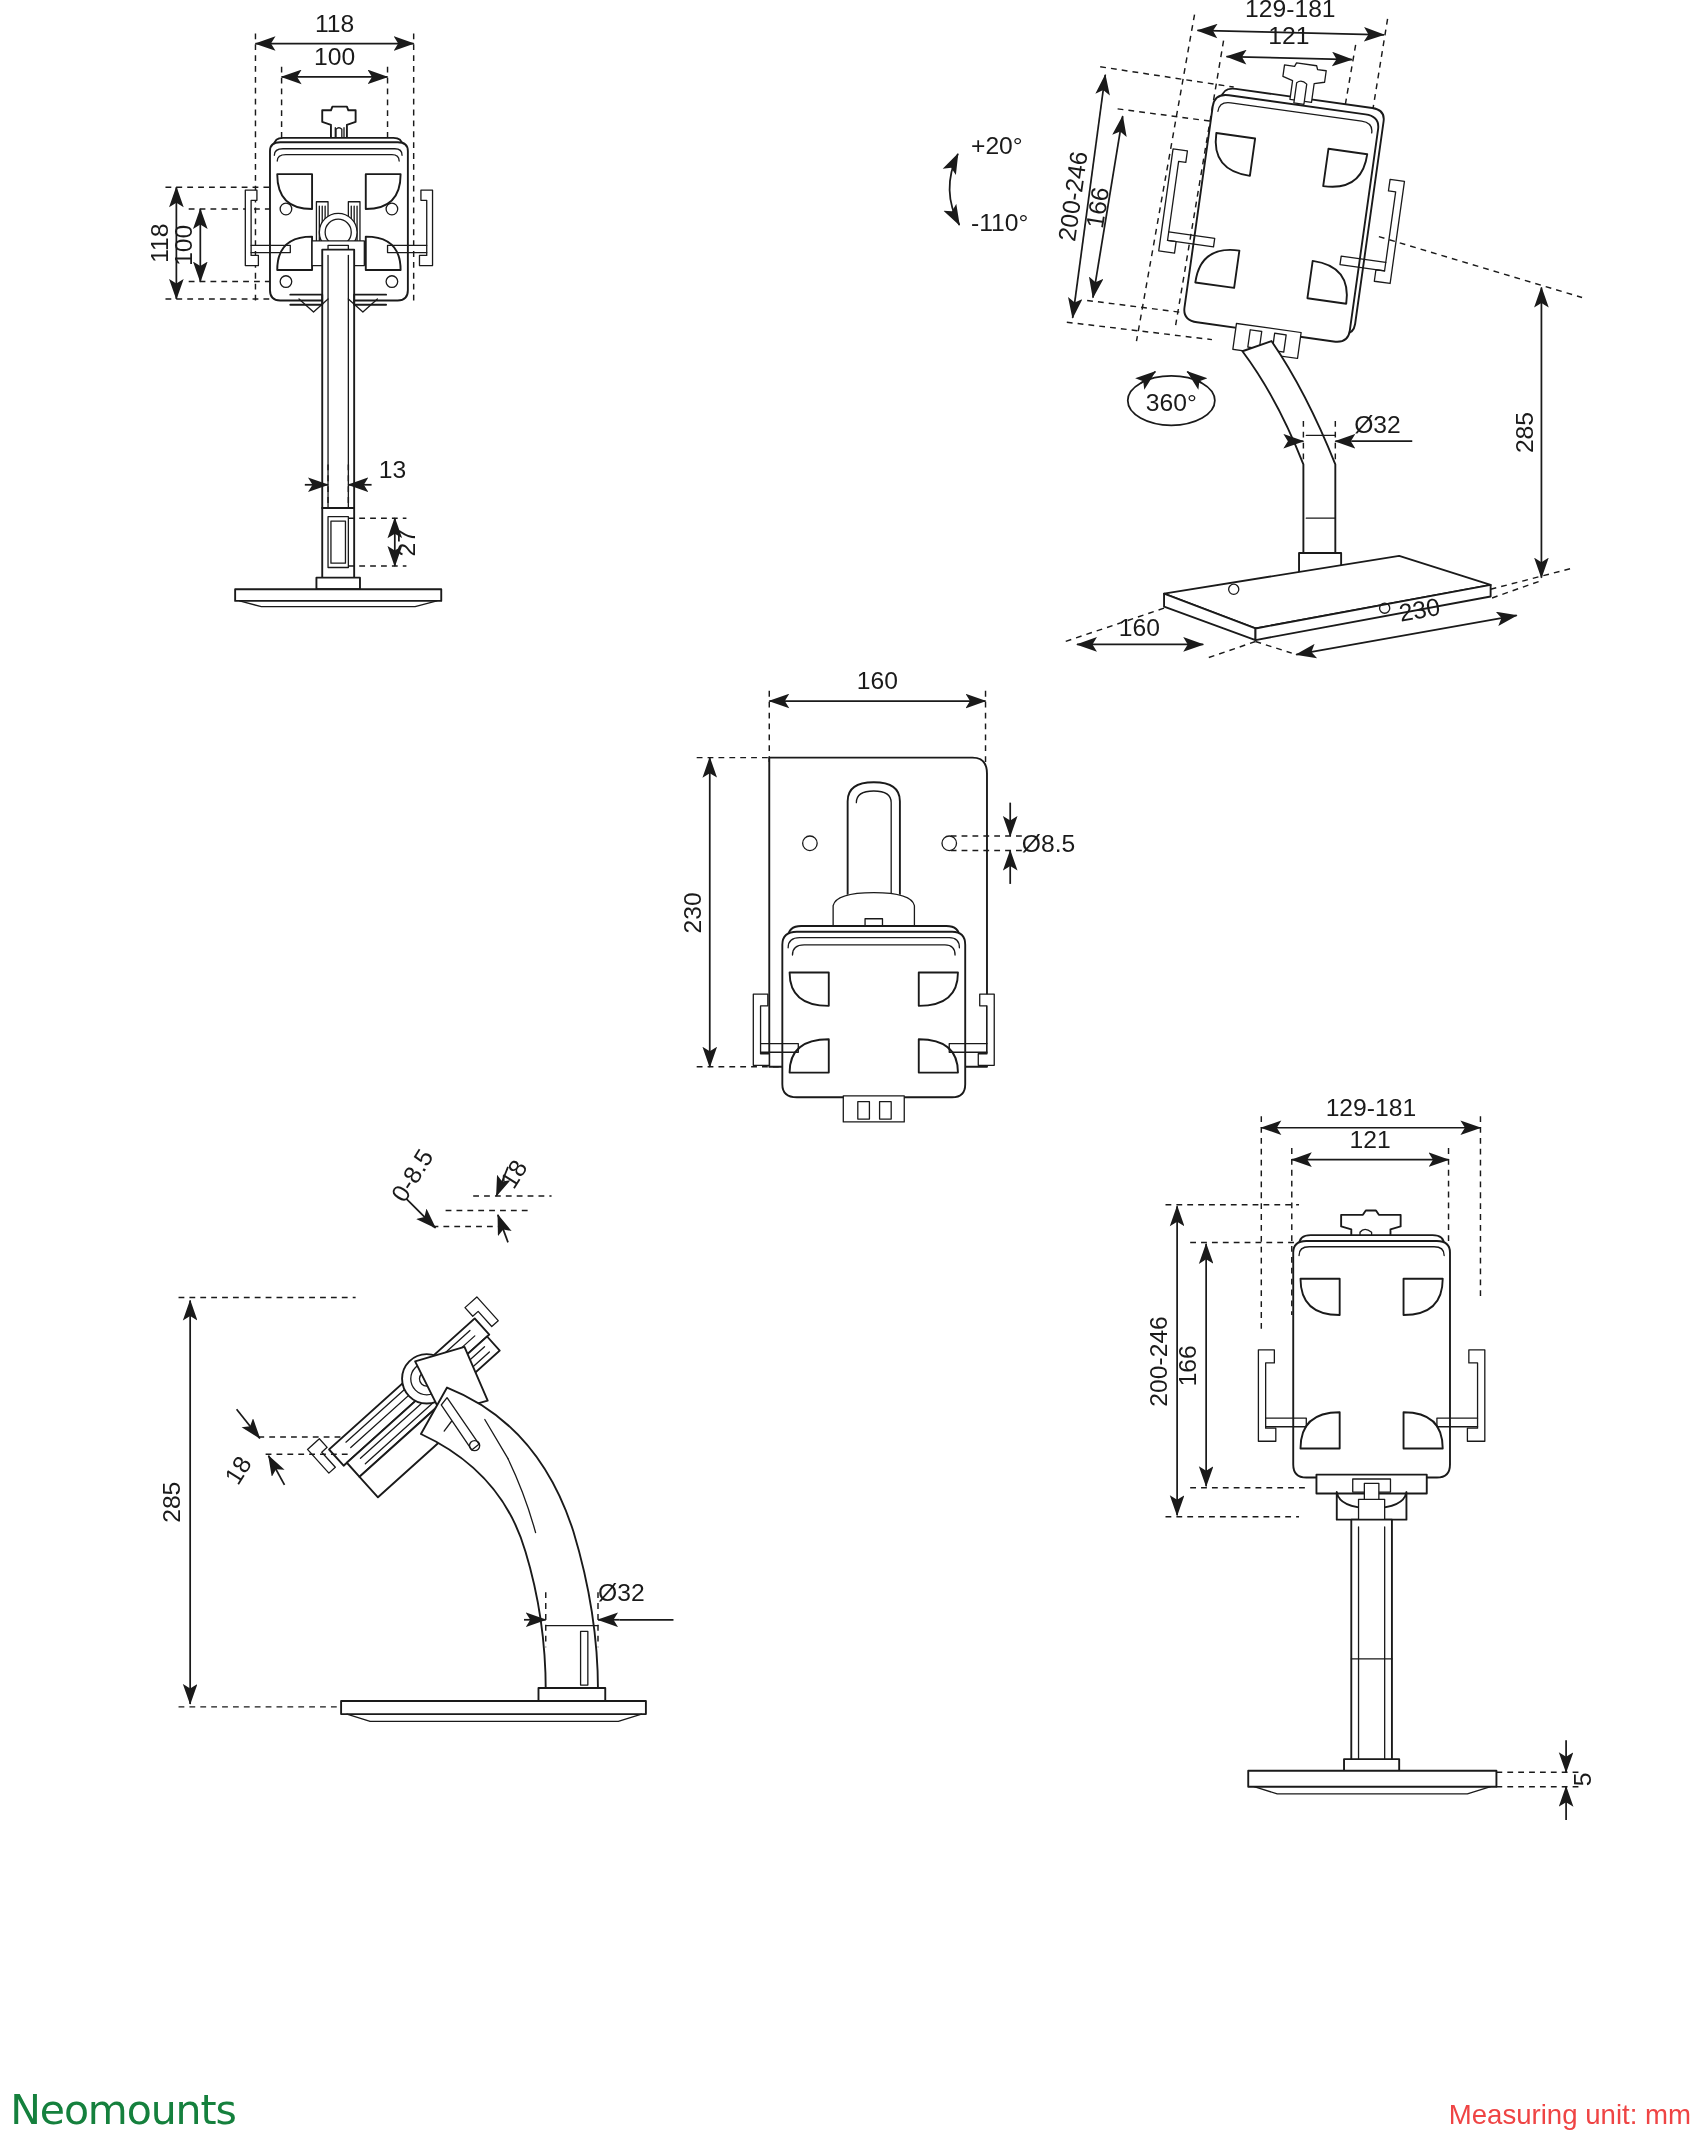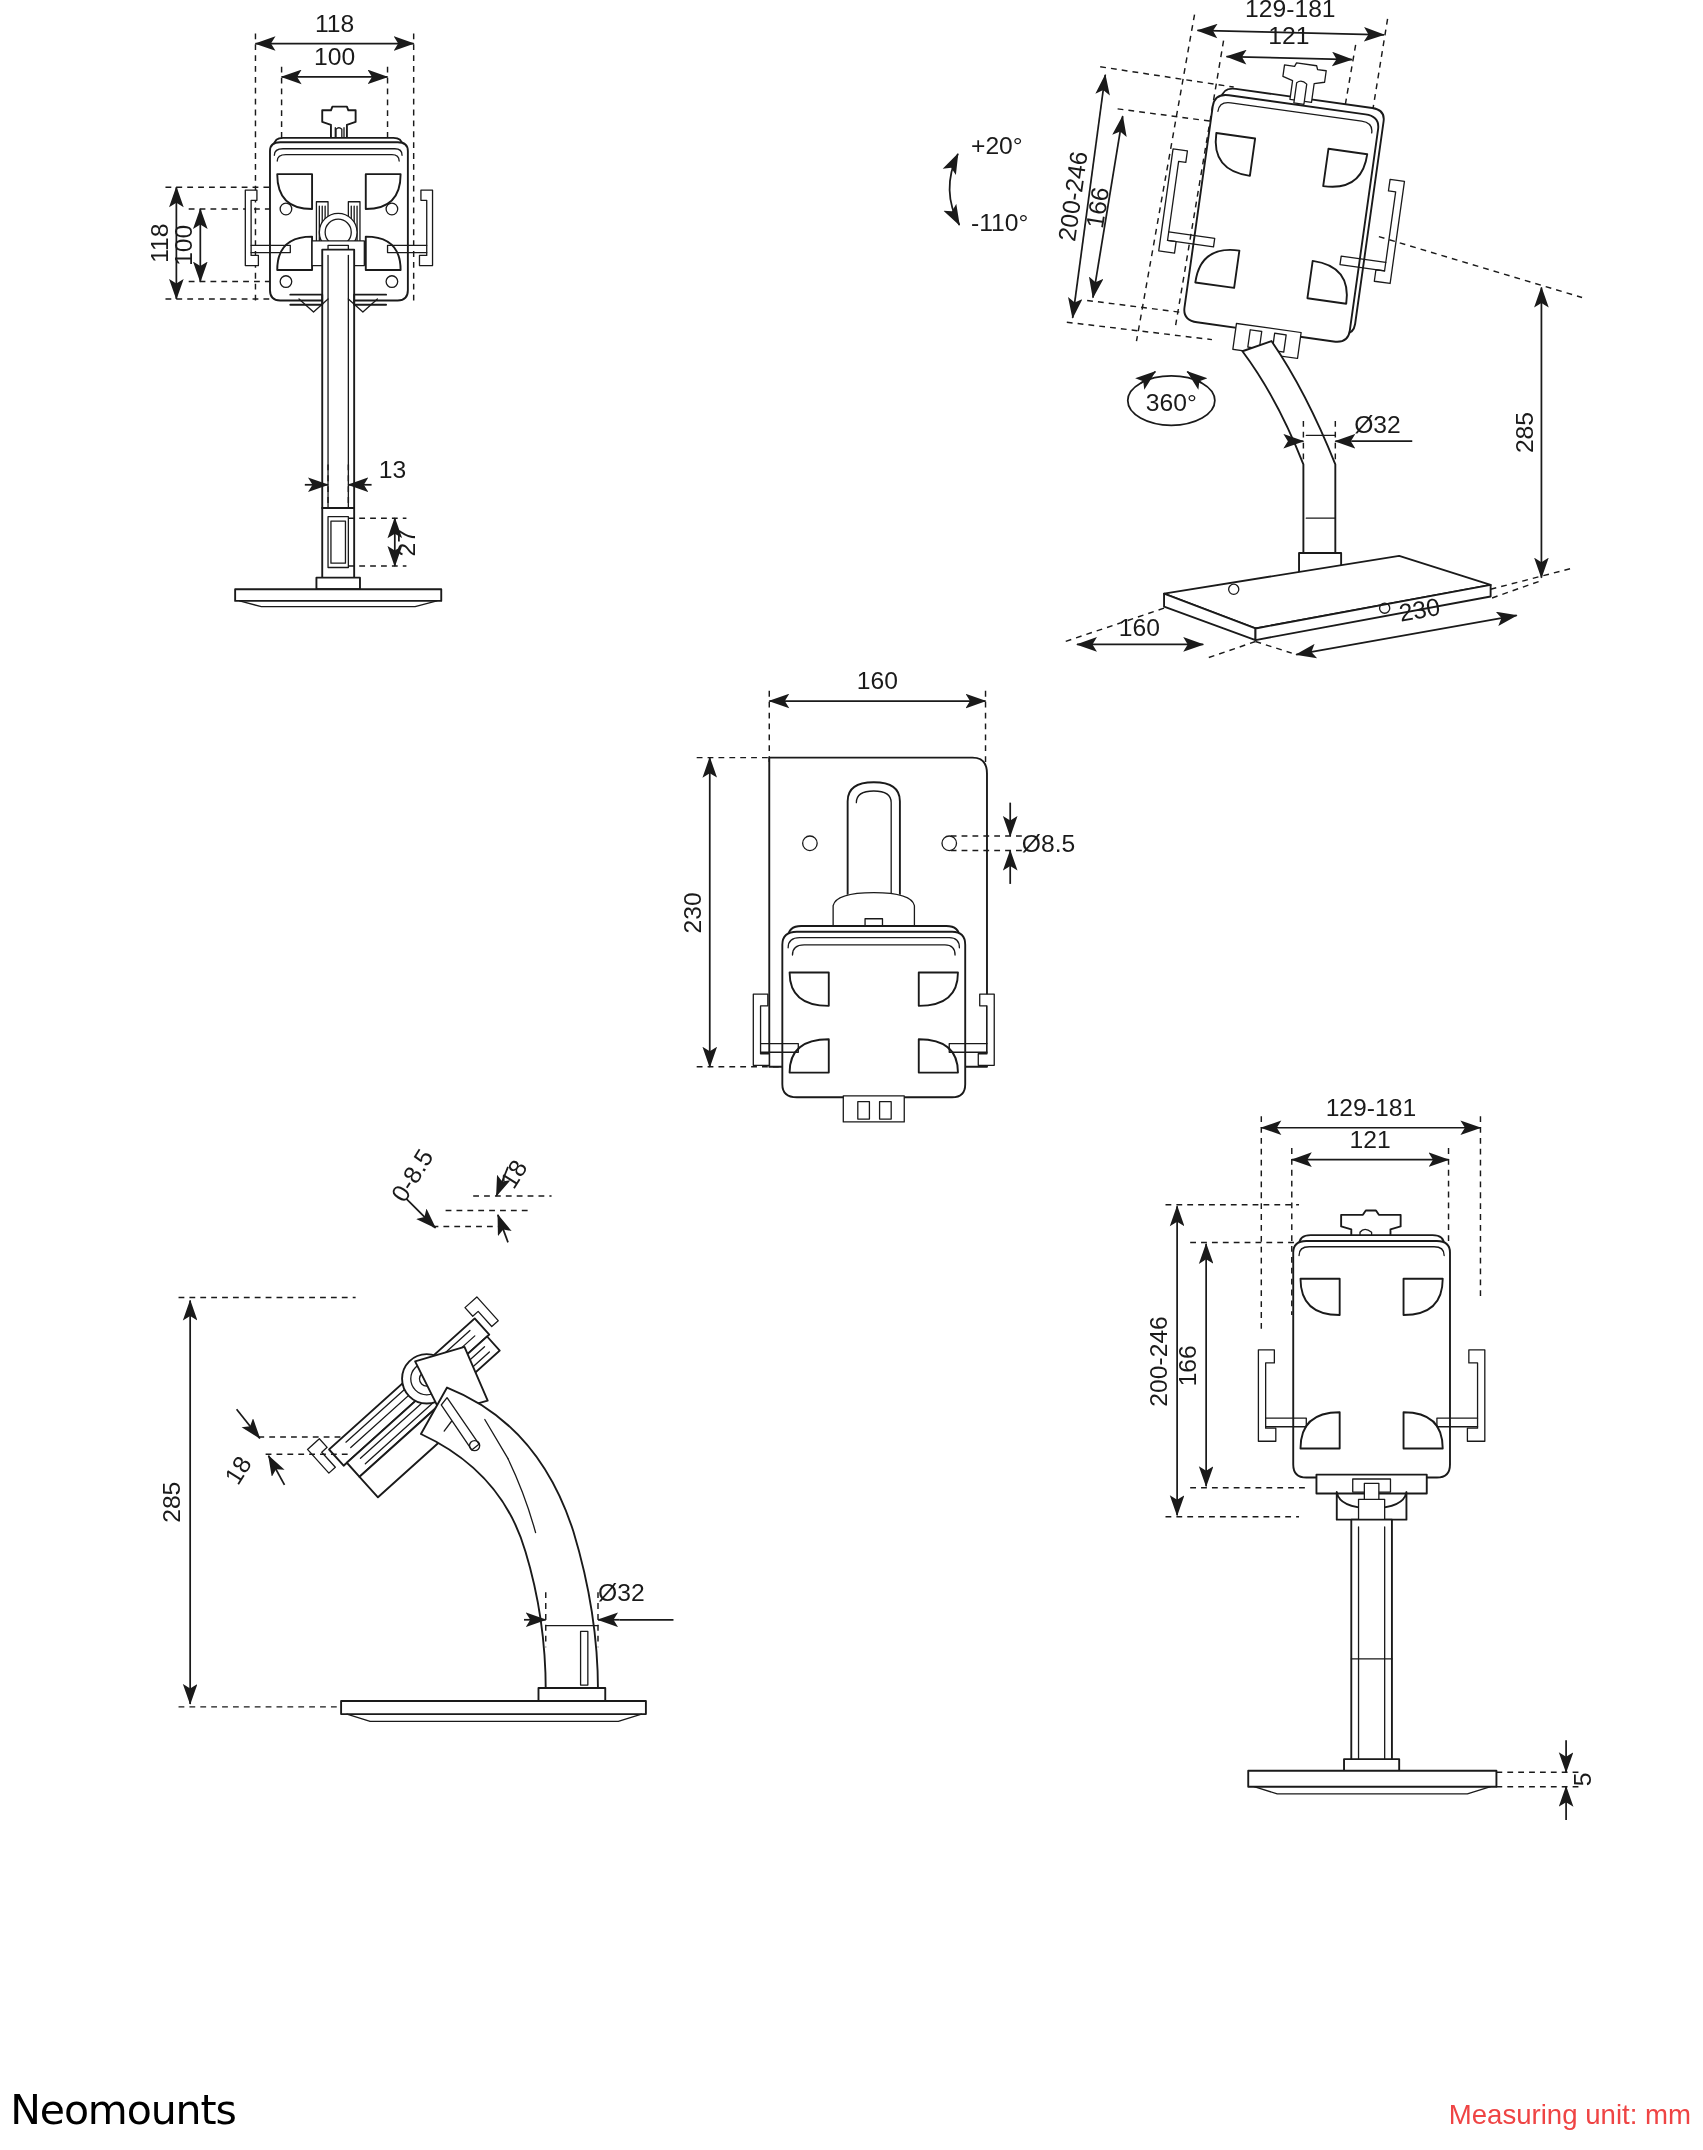--- a/index.html
+++ b/index.html
@@ -32,21 +32,21 @@
     left: 0;
     right: 0;
     bottom: 0;
     height: 109px;
   }
   .brand {
     position: absolute;
     left: 10.2px;
     bottom: 17.4px;
     font-size: 41px;
-    color: #000000;
+    color: #15803d;
     letter-spacing: -1.1px;
     font-family: "DejaVu Sans", sans-serif;
     font-weight: 400;
     white-space: nowrap;
     margin-top: 37px;
   }
   .unit-note {
     position: absolute;
     right: 13px;
     bottom: 20.3px;

